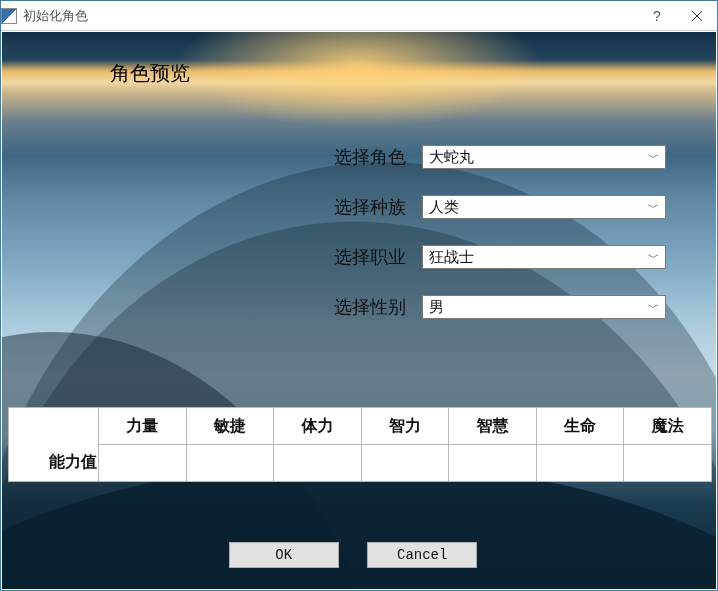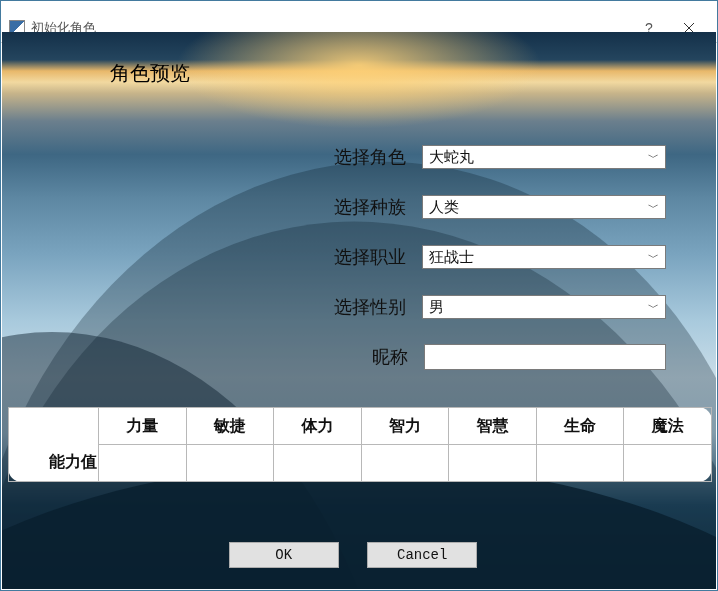--- a/index.html
+++ b/index.html
@@ -16,24 +16,23 @@
     border: 1px solid #437a9e;
     box-sizing: border-box;
     position: relative;
     background: #fff;
   }
   .titlebar {
     height: 30px;
     background: #ffffff;
     display: flex;
     align-items: center;
-    padding: 0 8px;
+    padding: 0 0;
     border-bottom: 1px solid #d0d0d0;
     box-sizing: border-box;
-    margin-top: 12px;
   }
   .titlebar .sysicon {
     width: 16px;
     height: 16px;
     margin-right: 6px;
     display: inline-block;
     background: linear-gradient(135deg,#3a6ea5 50%, #ffffff 50%);
     border: 1px solid #888;
     box-sizing: border-box;
   }
@@ -168,21 +167,20 @@
     position: absolute;
     left: 6px;
     top: 375px;
     width: 704px;
   }
   table.stats {
     border-collapse: collapse;
     width: 100%;
     background: #ffffff;
     table-layout: fixed;
-    border-radius: 14px;
   }
   table.stats th, table.stats td {
     border: 1px solid #b8b8b8;
     height: 34px;
     font-size: 16px;
     font-weight: bold;
     text-align: center;
     color: #111;
   }
   table.stats thead th:first-child {
@@ -282,26 +280,20 @@
         <div class="row">
           <label>选择性别</label>
           <div class="control">
             <div class="combo">
               <span>男</span>
               <span class="chev">﹀</span>
             </div>
           </div>
         </div>
 
-        <div class="row">
-          <label>昵称</label>
-          <div class="control">
-            <input class="textin" type="text" value="" style="">
-          </div>
-        </div>
 
       </div>
 
       <div class="table-wrap">
         <table class="stats">
           <colgroup>
             <col class="c0">
               <col>
               <col>
               <col>

